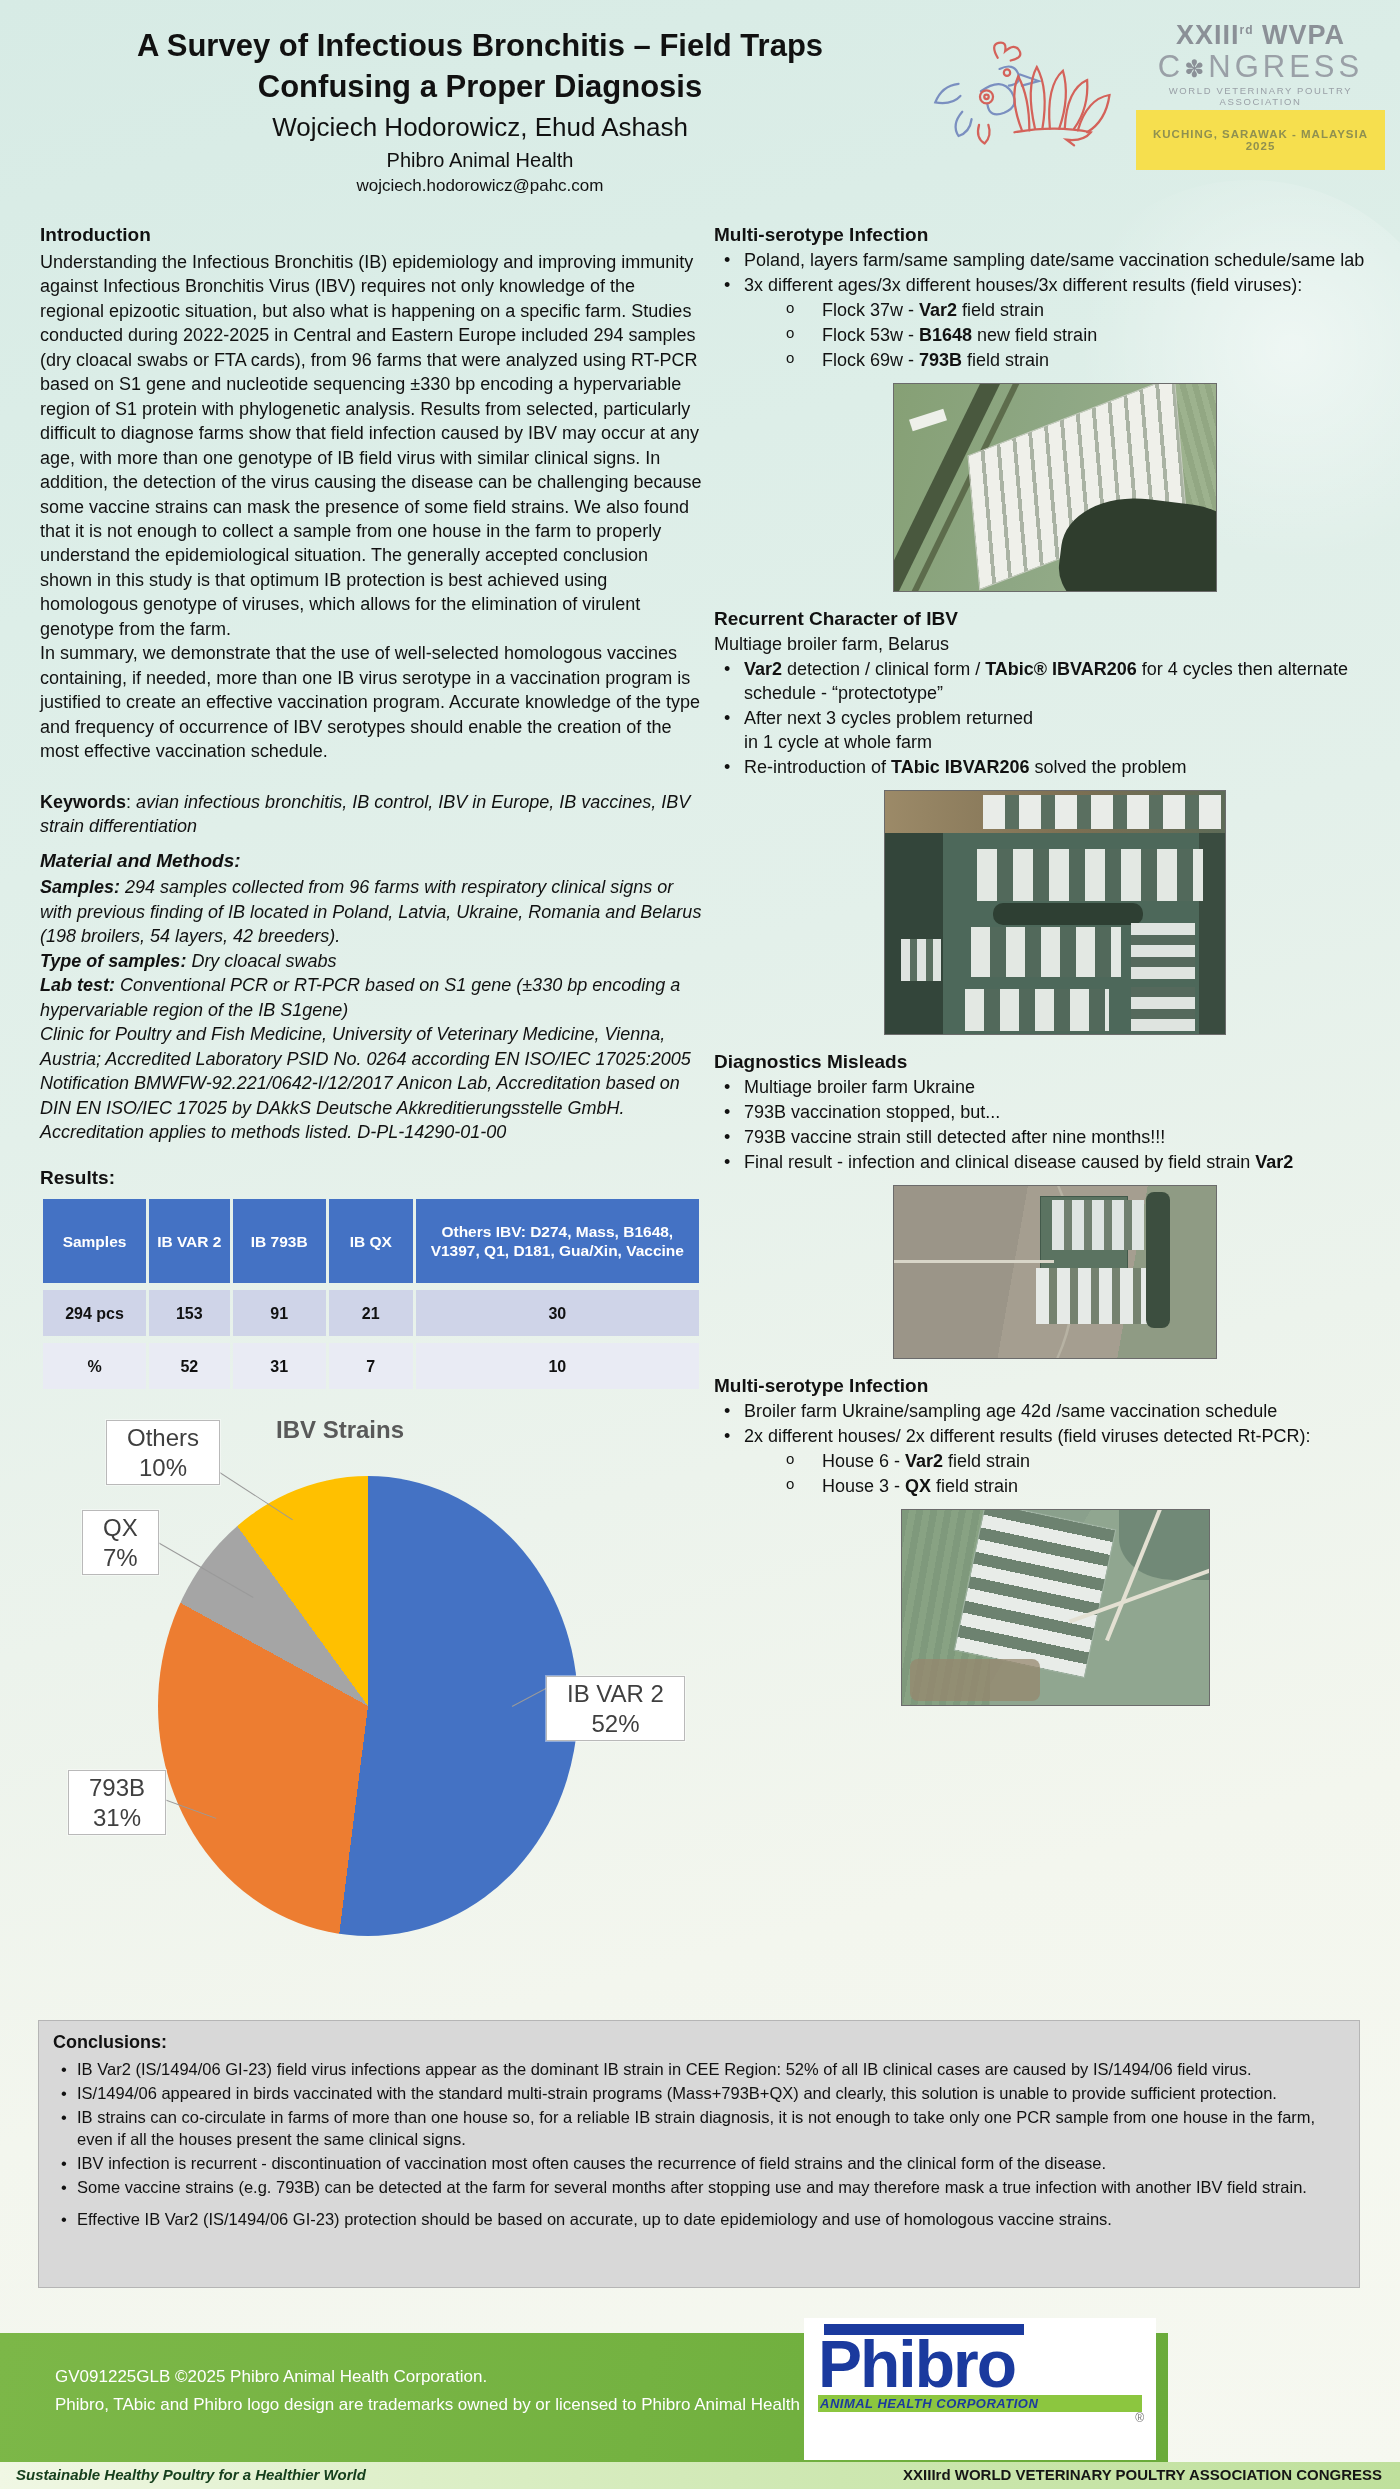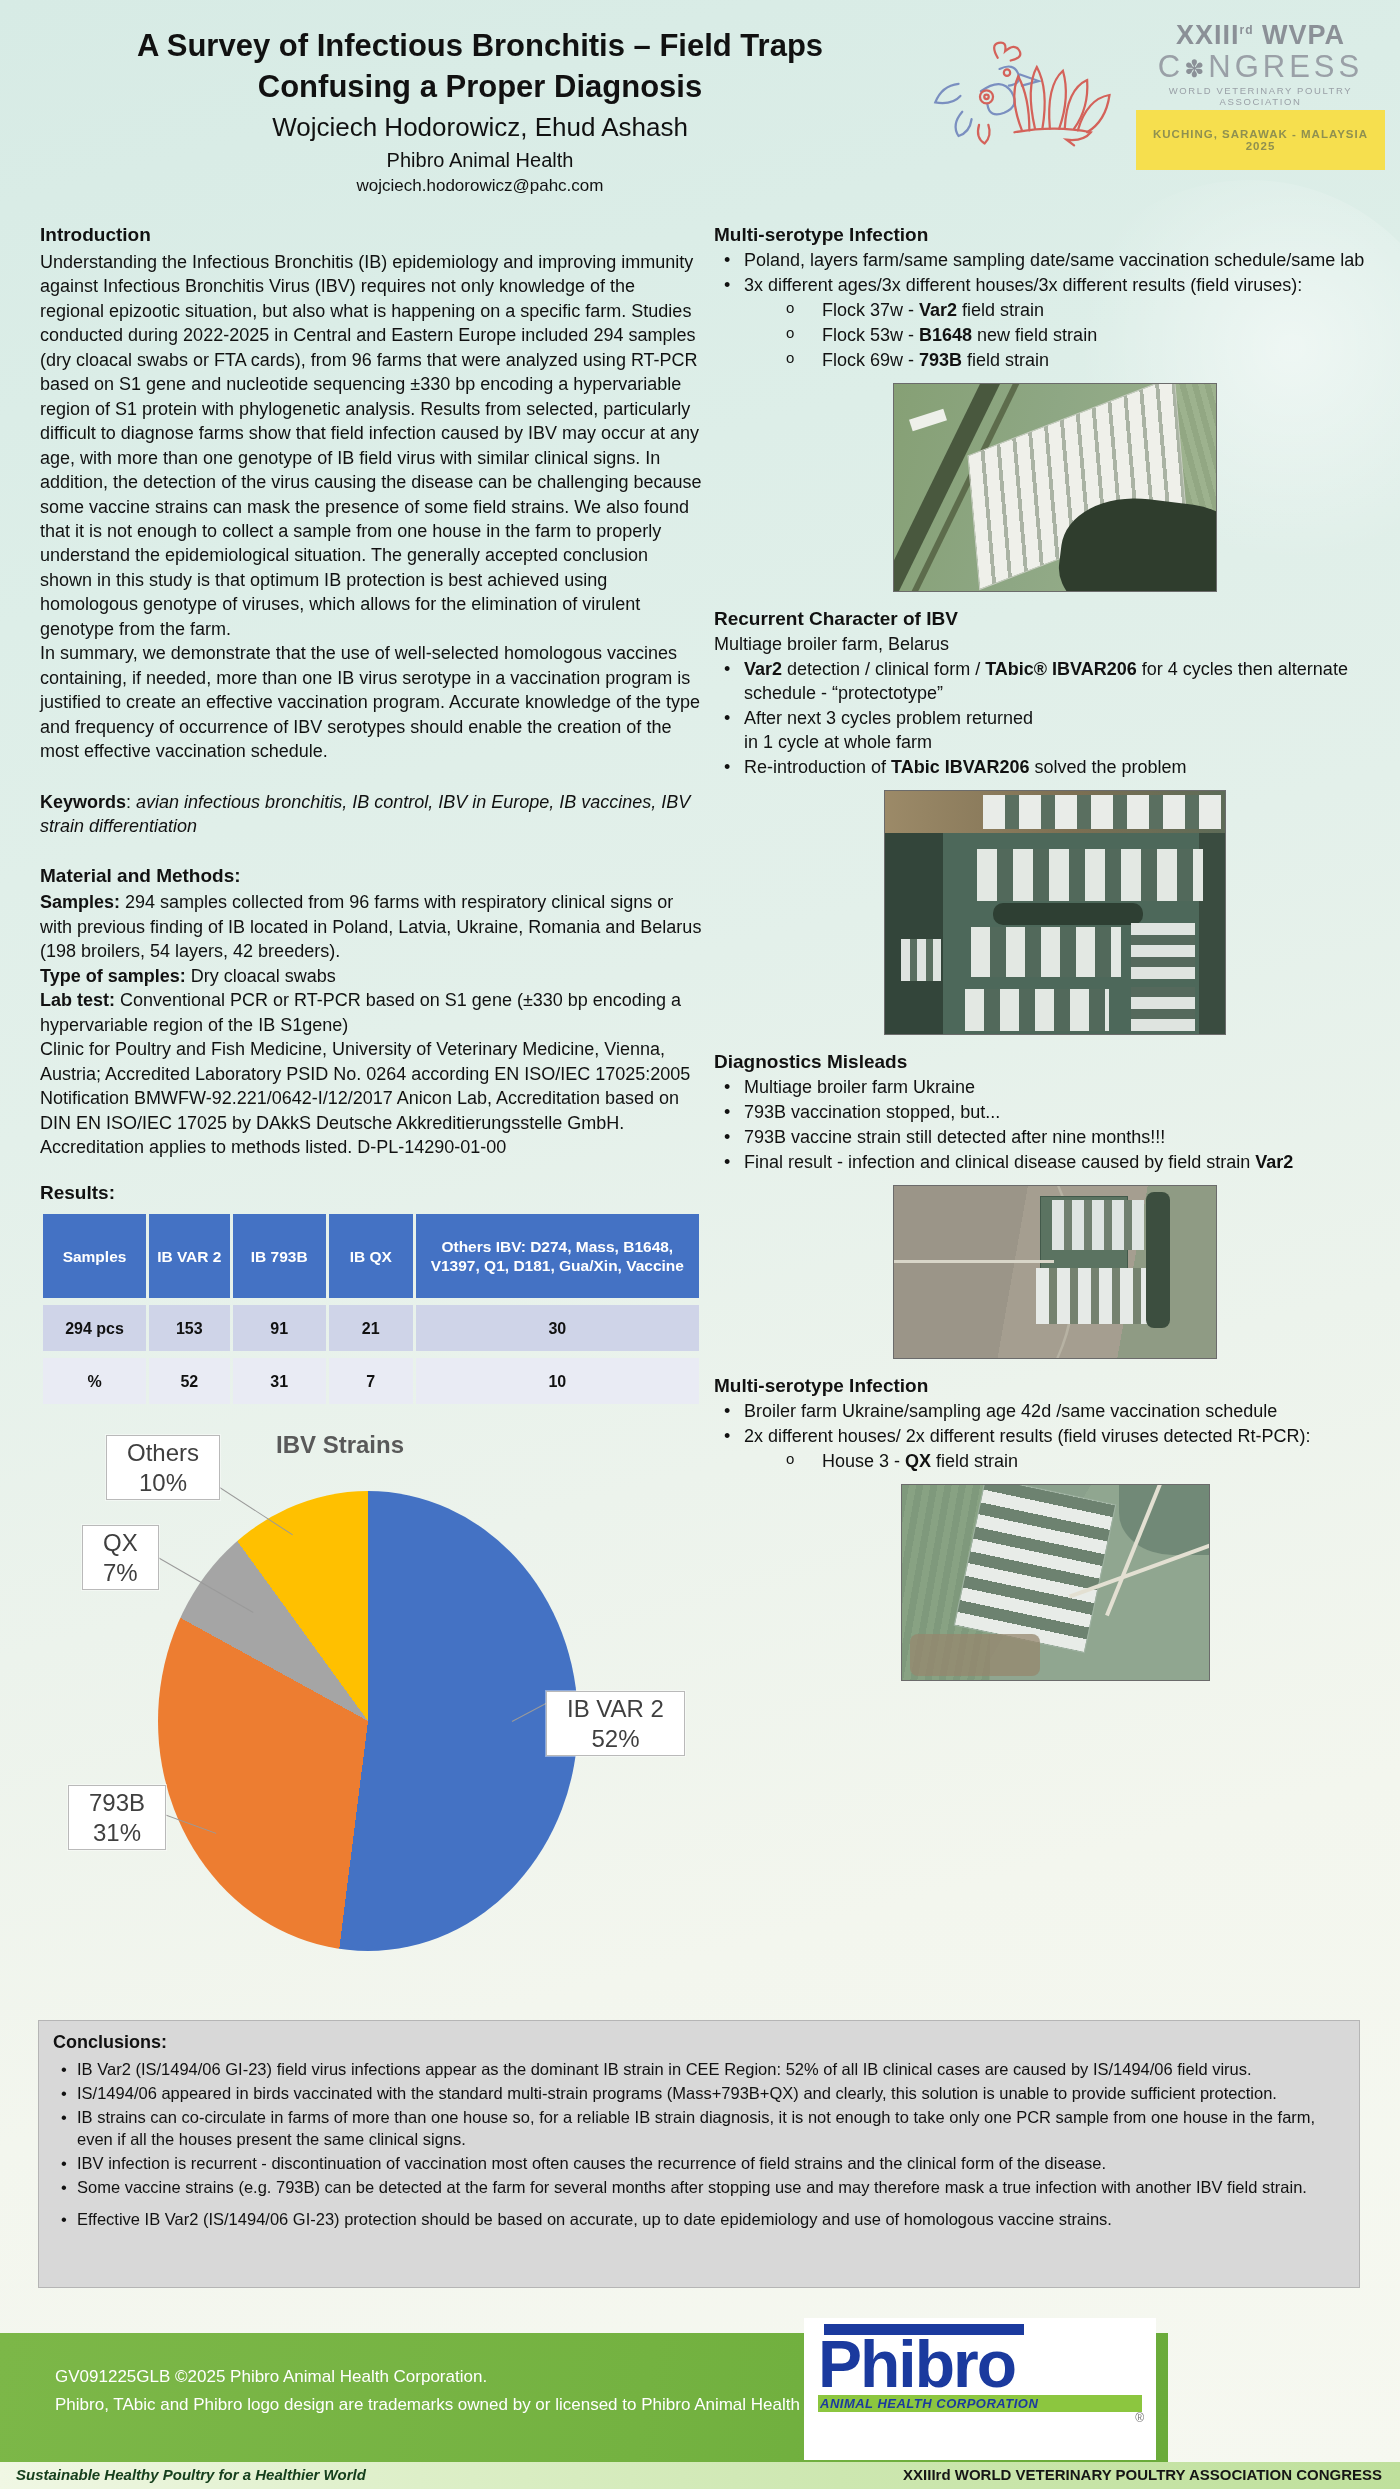--- a/index.html
+++ b/index.html
@@ -28,21 +28,21 @@
     font-size:11.5px;letter-spacing:1px;padding:18px 7px;}
 
   
   .left-col{position:absolute;left:40px;top:222px;width:662px;font-size:18px;line-height:1.36;}
   .right-col{position:absolute;left:714px;top:222px;width:682px;font-size:18px;line-height:1.33;}
   .sec-h{font-weight:bold;font-size:19px;margin:0 0 2px 0;}
   p{margin:0;}
   .keywords{margin-top:26px;}
   .kw-label{font-weight:bold;}
   .kw-text{font-style:italic;}
-  .methods{margin-top:24px;}
+  .methods{margin-top:9px;font-style:italic;}
   .m-label{font-weight:bold;}
   .results-h{margin-top:20px;font-weight:bold;font-size:19px;}
 
   
   table.res{border-collapse:separate;border-spacing:3px 7px;width:662px;margin-top:2px;}
   table.res th{background:#4472C4;color:#fff;font-weight:bold;font-size:15.5px;text-align:center;
     vertical-align:middle;height:80px;padding:2px 4px;line-height:1.25;}
   table.res td{text-align:center;font-weight:bold;font-size:16px;height:44px;vertical-align:middle;}
   tr.r1 td{background:#cfd4e8;}
   tr.r2 td{background:#e9ebf4;}
@@ -293,20 +293,21 @@
         <div class="p3-green"></div>
         <div class="p3-barns1"></div>
       <div class="p3-barns2"></div>
         <div class="p3-road"></div>
         <div class="p3-trees"></div>
     </div>
 
     <h3 class="sec-h" style="margin-top:14px;">Multi-serotype Infection</h3>
     <div class="bullet"><span>Broiler farm Ukraine/sampling age 42d /same vaccination  schedule</span></div>
     <div class="bullet"><span>2x different houses/ 2x different results (field viruses detected Rt-PCR):</span></div>
+    <div class="subbullet"><span>House 6 - </span><span style="font-weight: bold;">Var2</span><span> field strain</span></div>
     <div class="subbullet"><span>House 3 - </span><span style="font-weight: bold;">QX</span><span> field strain</span></div>
 
     <div class="photo ph4">
       <div class="p4-fieldl"></div>
         <div class="p4-dark"></div>
         <div class="p4-barns"></div>
       <div class="p4-road1"></div>
         <div class="p4-road2"></div>
         <div class="p4-brown"></div>
     </div>

